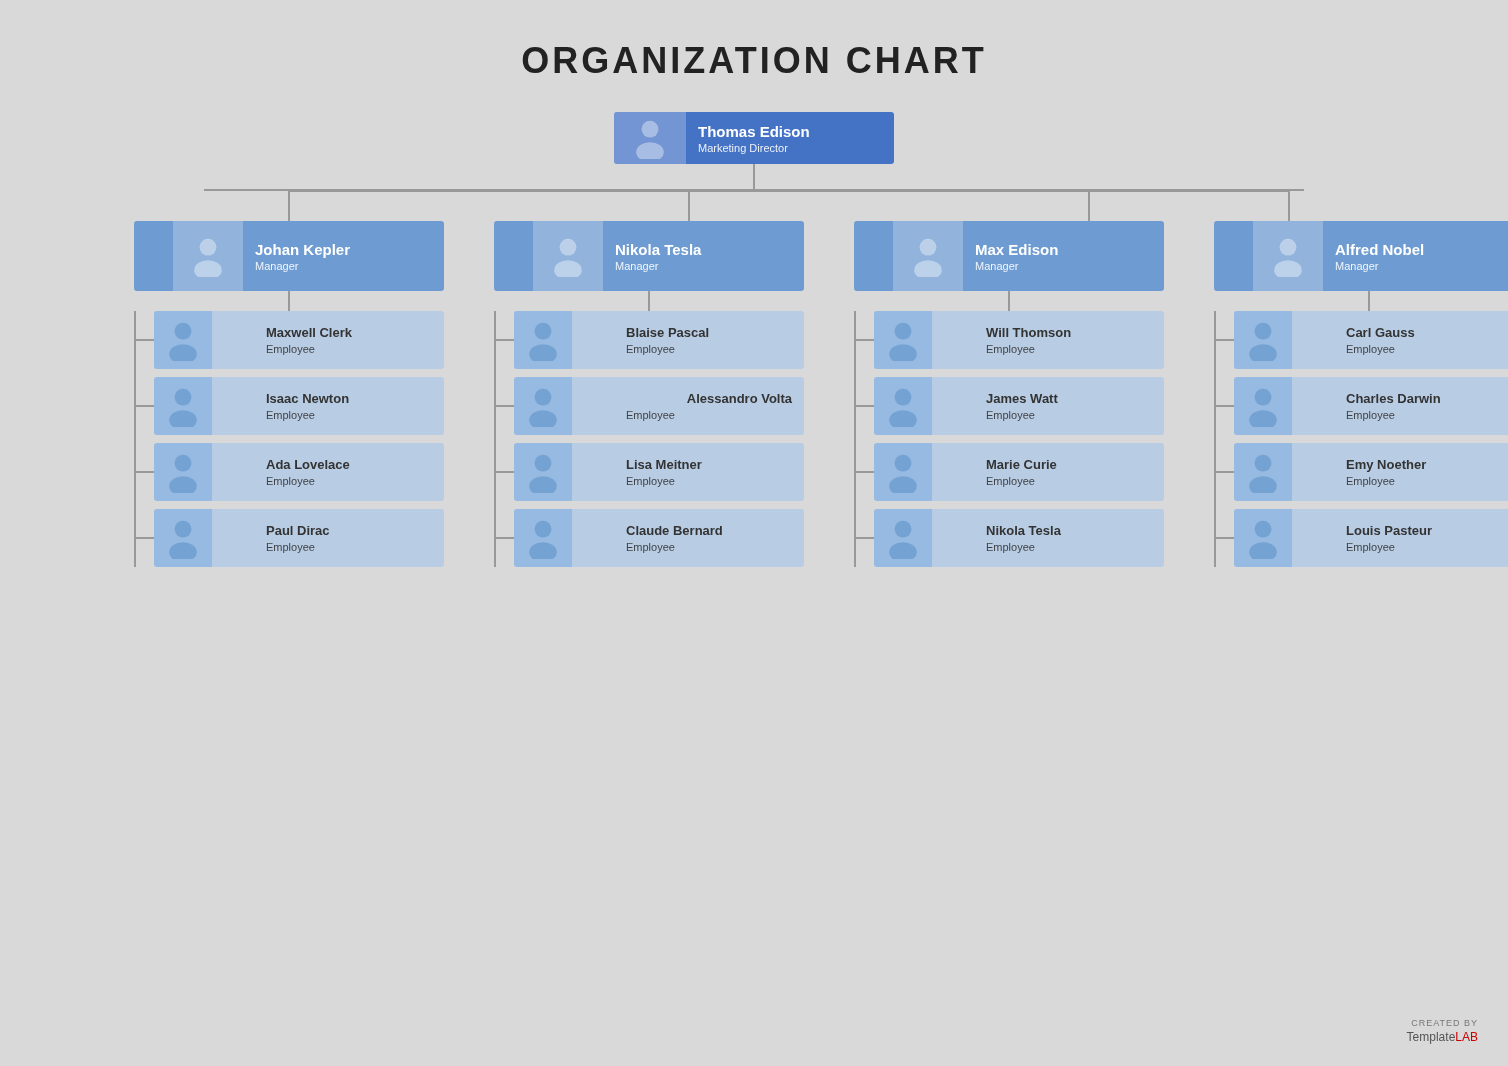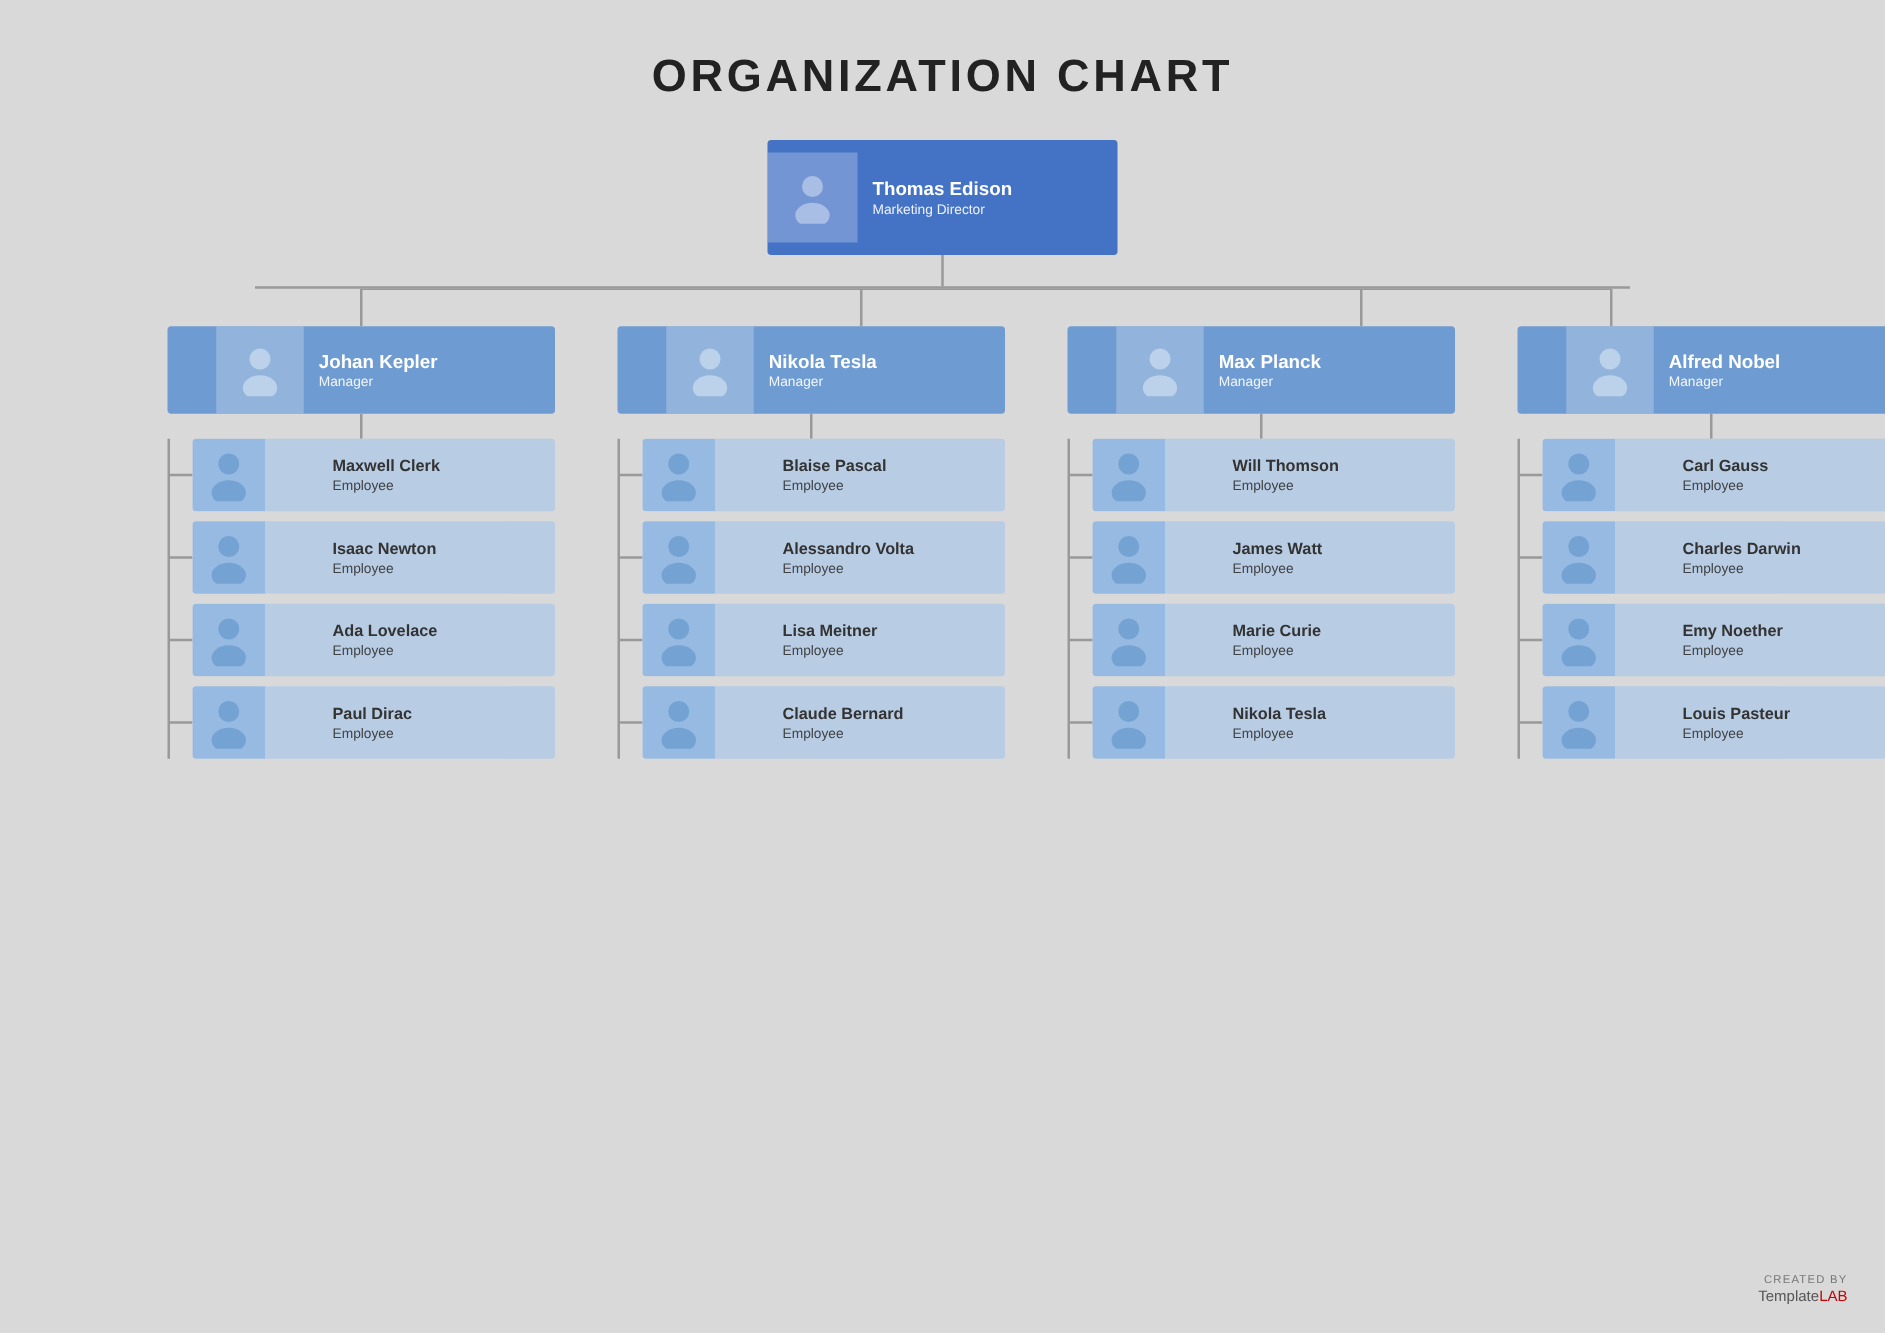--- a/index.html
+++ b/index.html
@@ -89,21 +89,21 @@
     
     .top-level {
       display: flex;
       flex-direction: column;
       align-items: center;
       margin-bottom: 0;
     }
 
     .director-card {
       width: 280px;
-      height: 92px;
+      height: 52px;
     }
 
     .director-card .card-avatar {
       width: 72px;
       height: 72px;
     }
 
     
     .connector-down {
       width: 2px;
@@ -359,21 +359,21 @@
           <div class="emp-item">
             <div class="h-connector"></div>
             <div class="card card-light employee-card">
               <div class="card-avatar light-bg">
                 <svg class="avatar-svg" viewBox="0 0 50 55">
                     <circle cx="25" cy="16" r="11" fill="rgba(70,130,190,0.6)"></circle>
                     <ellipse cx="25" cy="46" rx="18" ry="13" fill="rgba(70,130,190,0.6)"></ellipse>
                   </svg>
               </div>
               <div class="card-info">
-                <div class="card-name" style="font-size:13px;">Alessandro Volta</div>
+                <div class="card-name" style="font-size:13px;text-align:right;">Alessandro Volta</div>
                 <div class="card-role">Employee</div>
               </div>
             </div>
           </div>
           <div class="emp-item">
             <div class="h-connector"></div>
             <div class="card card-light employee-card">
               <div class="card-avatar light-bg">
                 <svg class="avatar-svg" viewBox="0 0 50 55">
                     <circle cx="25" cy="16" r="11" fill="rgba(70,130,190,0.6)"></circle>
@@ -407,21 +407,21 @@
 
     <div class="manager-col">
       <div class="card card-medium manager-card">
         <div class="card-avatar">
           <svg class="avatar-svg" viewBox="0 0 50 55" xmlns="http://www.w3.org/2000/svg">
             <circle cx="25" cy="16" r="11" fill="rgba(255,255,255,0.55)"></circle>
             <ellipse cx="25" cy="46" rx="18" ry="13" fill="rgba(255,255,255,0.55)"></ellipse>
           </svg>
         </div>
         <div class="card-info">
-          <div class="card-name">Max Planck</div>
+          <div class="card-name">Max Edison</div>
           <div class="card-role">Manager</div>
         </div>
       </div>
       <div style="height:20px;width:2px;background:#999;"></div>
       <div style="display:flex;flex-direction:row;align-items:stretch;">
         <div style="display:flex;flex-direction:column;">
           <div style="width:2px;background:#999;flex:1;"></div>
         </div>
         <div class="emp-list">
           <div class="emp-item">

